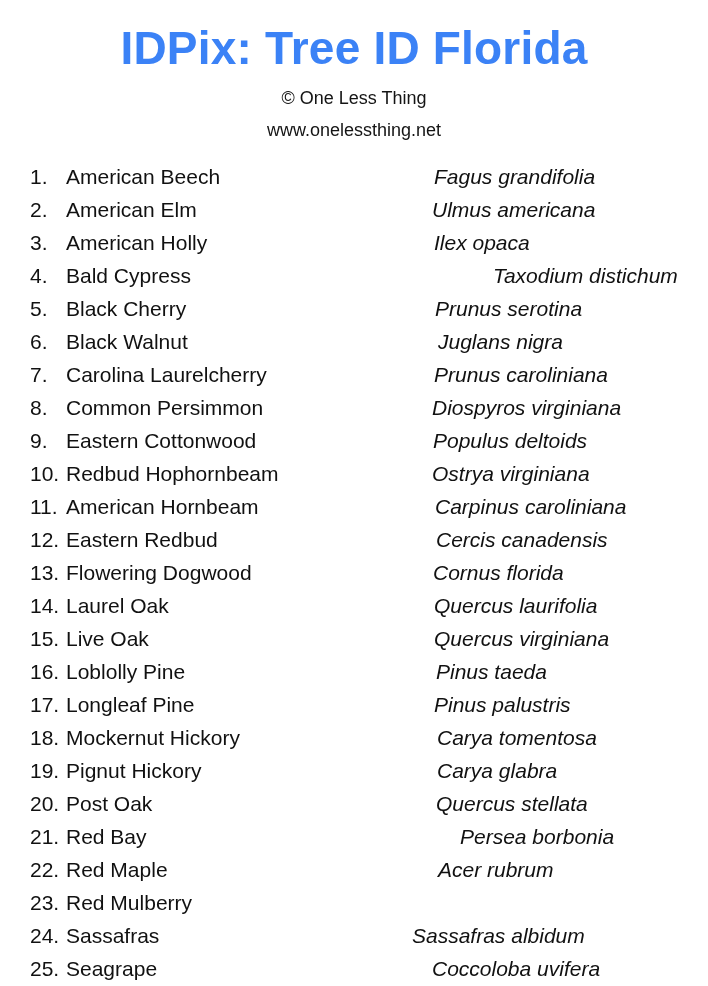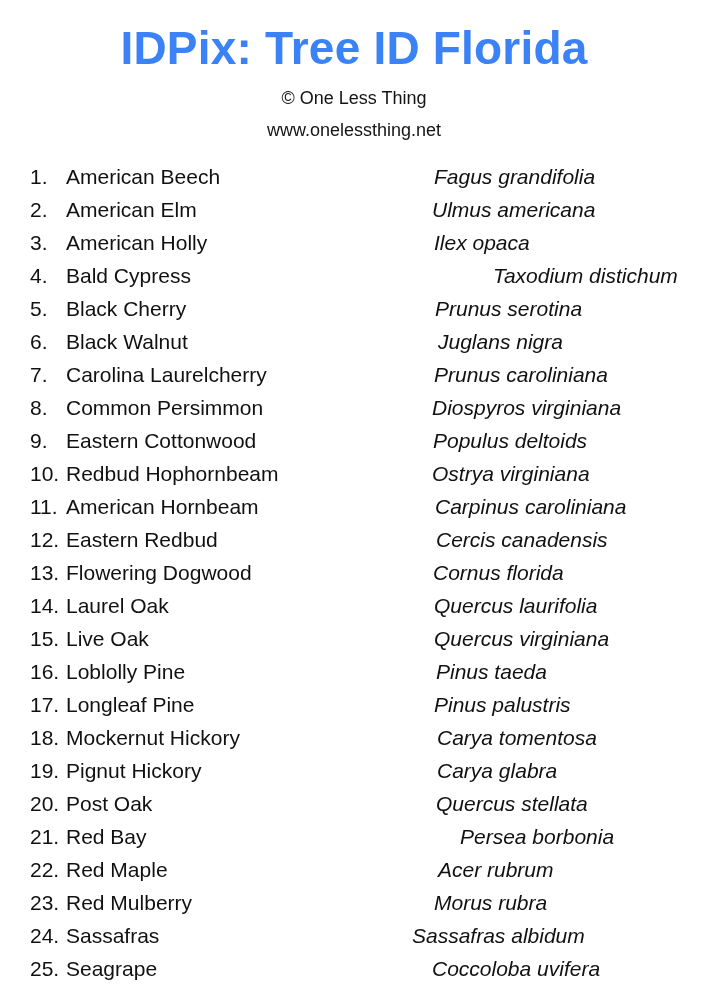--- a/index.html
+++ b/index.html
@@ -185,21 +185,20 @@
       <span class="sci" style="left: 448px; margin-left: 12px;">Persea borbonia</span>
     </li>
     <li class="row">
       <span class="num">22.</span>
       <span class="common">Red Maple</span>
       <span class="sci" style="left: 438px; text-align: right;">Acer rubrum</span>
     </li>
     <li class="row">
       <span class="num">23.</span>
       <span class="common">Red Mulberry</span>
-      <span class="sci" style="left: 434px;">Morus rubra</span>
     </li>
     <li class="row">
       <span class="num">24.</span>
       <span class="common">Sassafras</span>
       <span class="sci" style="left: 412px;">Sassafras albidum</span>
     </li>
     <li class="row">
       <span class="num">25.</span>
       <span class="common">Seagrape</span>
       <span class="sci" style="left: 432px;">Coccoloba uvifera</span>

